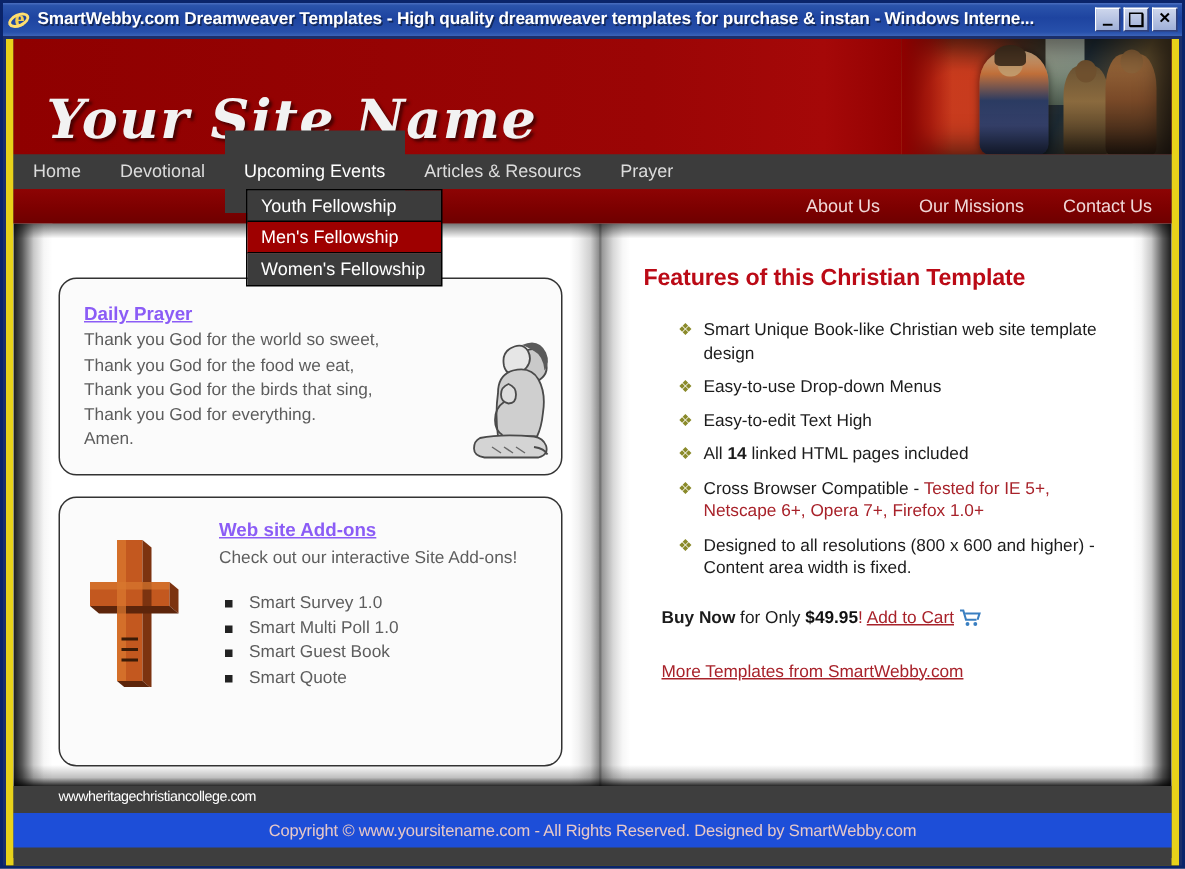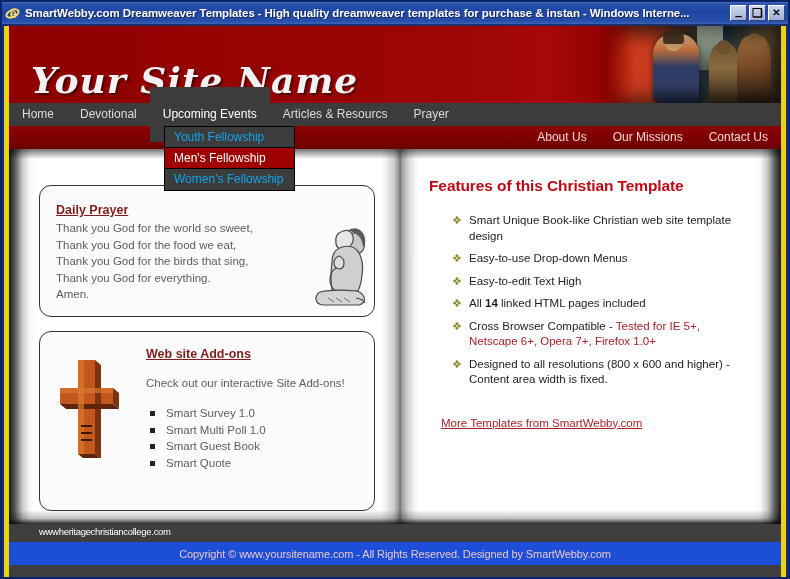--- a/index.html
+++ b/index.html
@@ -156,21 +156,21 @@
   .navitem2{
     color:#f0d8d8;font-size:12px;padding:0 13px;line-height:23px;white-space:nowrap;cursor:pointer;
   }
   
   #dropdown{
     position:absolute;left:155px;top:23px;width:131px;z-index:60;
     border:1px solid #000;box-sizing:border-box;
   }
   .ditem{
     height:21px;line-height:21px;font-size:12px;padding-left:9px;
-    color:#0ea5e9;background:#3c3c3c;border-bottom:1px solid #000;
+    color:#ffffff;background:#3c3c3c;border-bottom:1px solid #000;
     white-space:nowrap;cursor:pointer;box-sizing:border-box;
   }
   .ditem:last-child{border-bottom:none;}
   .ditem.hover{background:#9e0000;color:#ffffff;}
 
   
   #book{
     position:relative;width:772px;height:375px;background:#ffffff;overflow:hidden;
   }
   #book .edge-left{
@@ -197,31 +197,31 @@
   
   #left-page{position:absolute;left:28px;top:10px;width:340px;height:360px;}
   .panel{
     background:#fbfbfb;border:1px solid #333;border-radius:12px;
     box-sizing:border-box;position:relative;
   }
   #panel-prayer{position:absolute;left:2px;top:26px;width:336px;height:132px;padding:14px 16px 0 16px;}
   #panel-addons{position:absolute;left:2px;top:172px;width:336px;height:180px;padding:12px 16px 0 16px;}
 
   .box-head{
-    color:#7f1d1d;font-size:12.5px;font-weight:bold;text-decoration:underline;
+    color:#8b5cf6;font-size:12.5px;font-weight:bold;text-decoration:underline;
     margin:0 0 3px 0;display:inline-block;cursor:pointer;
   }
   .prayer-line{color:#5d5d5d;font-size:11.5px;line-height:16.5px;white-space:nowrap;}
   #pray-img{
     position:absolute;right:6px;bottom:2px;width:62px;height:92px;
   }
 
   #cross-wrap{position:absolute;left:12px;top:22px;width:74px;height:104px;}
   #addons-body{margin-left:90px;}
-  #addons-sub{color:#5d5d5d;font-size:11.5px;line-height:16px;margin-top:11px;}
+  #addons-sub{color:#5d5d5d;font-size:11.5px;line-height:16px;margin-top:1px;}
   #addons-list{list-style:none;margin:14px 0 0 0;padding:0;}
   #addons-list li{
     color:#5d5d5d;font-size:11.5px;line-height:16.5px;position:relative;padding-left:20px;
     cursor:pointer;
   }
   #addons-list li::before{
     content:"";position:absolute;left:4px;top:6px;width:5px;height:5px;background:#222;
   }
 
   
@@ -417,20 +417,31 @@
             <li>
               <span class="bullet">❖</span>
               <span id="feat5">Cross Browser Compatible - <span class="accent">Tested for IE 5+, Netscape 6+, Opera 7+, Firefox 1.0+</span></span>
             </li>
             <li>
               <span class="bullet">❖</span>
               <span>Designed to all resolutions (800 x 600 and higher) - Content area width is fixed.</span>
             </li>
           </ul>
 
+          <div id="buy-line">
+            <span class="bold">Buy Now</span><span> for Only </span><span class="price">$49.95</span><span class="accent">!</span>
+            <span id="add-cart">Add to Cart</span><svg id="cart-icon" width="15" height="13" viewBox="0 0 15 13">
+                <g fill="none" stroke="#3a7fc1" stroke-width="1.4">
+                  <path d="M1 2 h2.2 l1.8 6.2 h7"></path>
+                  <path d="M4.4 4 h9.6 l-1.3 4.2"></path>
+                </g>
+                <circle cx="6" cy="11" r="1.3" fill="#3a7fc1"></circle>
+                <circle cx="11.2" cy="11" r="1.3" fill="#3a7fc1"></circle>
+              </svg>
+          </div>
 
           <div id="more-templates">More Templates from SmartWebby.com</div>
         </div>
       </div>
 
       <div id="footer-wm">
         <span>wwwheritagechristiancollege.com</span>
       </div>
       <div id="footer-copy">
         <span>Copyright © www.yoursitename.com - All Rights Reserved. Designed by SmartWebby.com</span>

